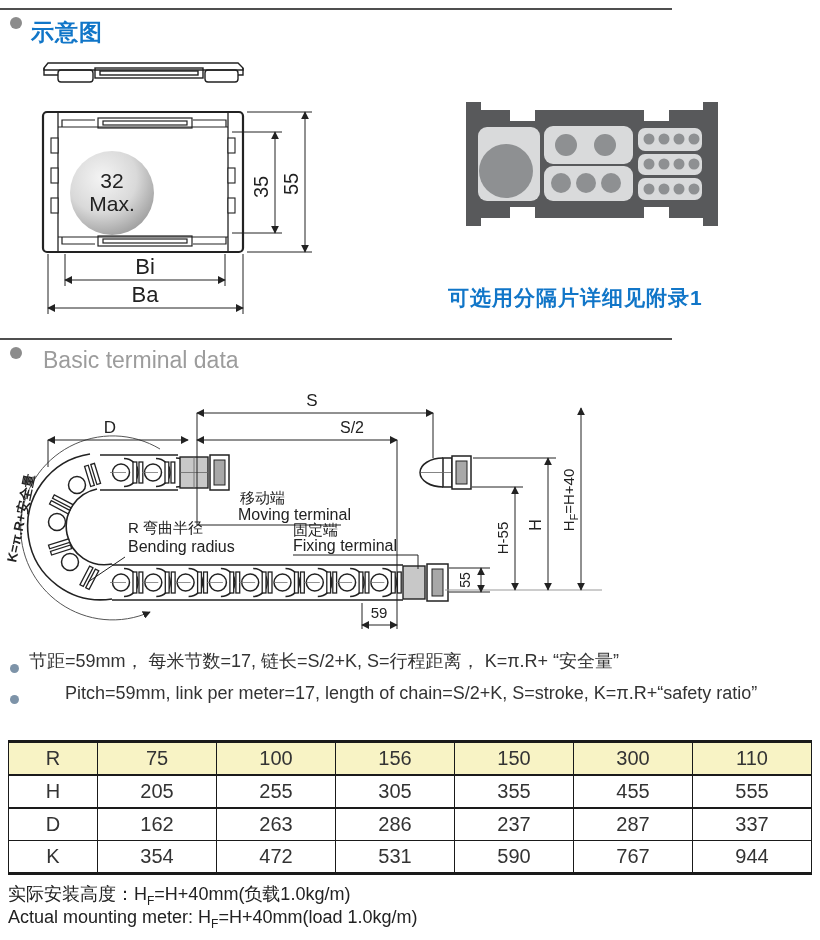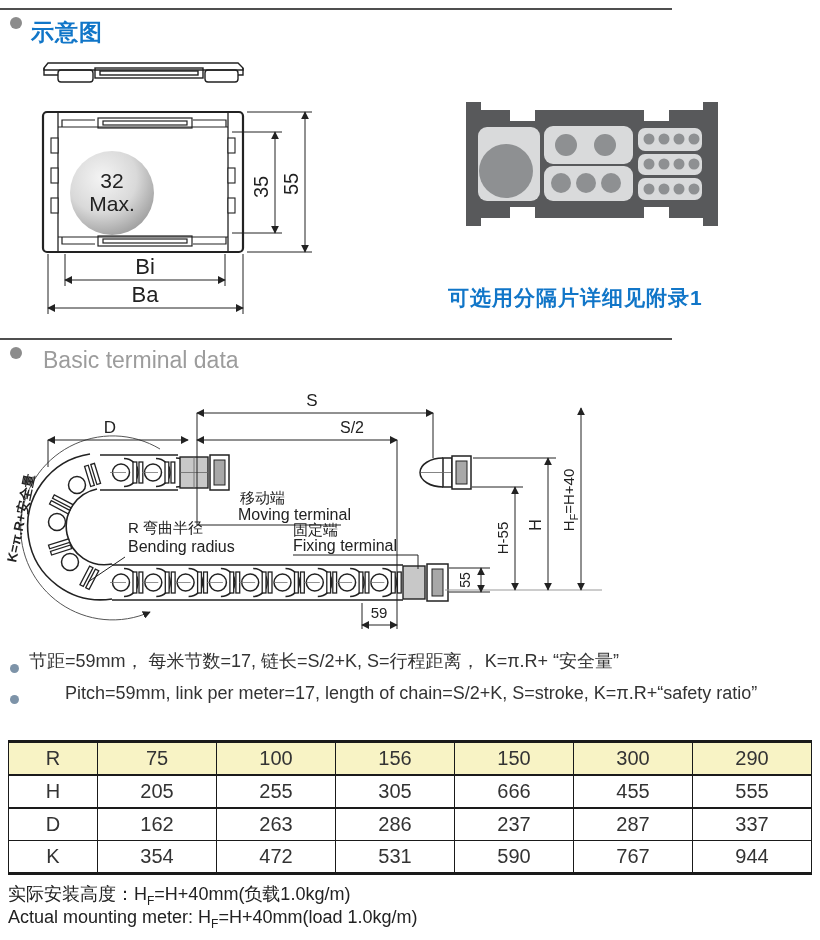--- a/index.html
+++ b/index.html
@@ -298,28 +298,28 @@
 
 <table class="spec abs" style="left:8px;top:740px;">
   <tbody>
       <tr class="hdr">
     <td class="lab">R</td>
     <td>75</td>
     <td>100</td>
     <td>156</td>
     <td>150</td>
     <td>300</td>
-    <td>290</td>
+    <td>110</td>
   </tr>
   <tr class="r2">
     <td class="lab">H</td>
     <td>205</td>
     <td>255</td>
     <td>305</td>
-    <td>666</td>
+    <td>355</td>
     <td>455</td>
     <td>555</td>
   </tr>
   <tr>
     <td class="lab">D</td>
     <td>162</td>
     <td>263</td>
     <td>286</td>
     <td>237</td>
     <td>287</td>

